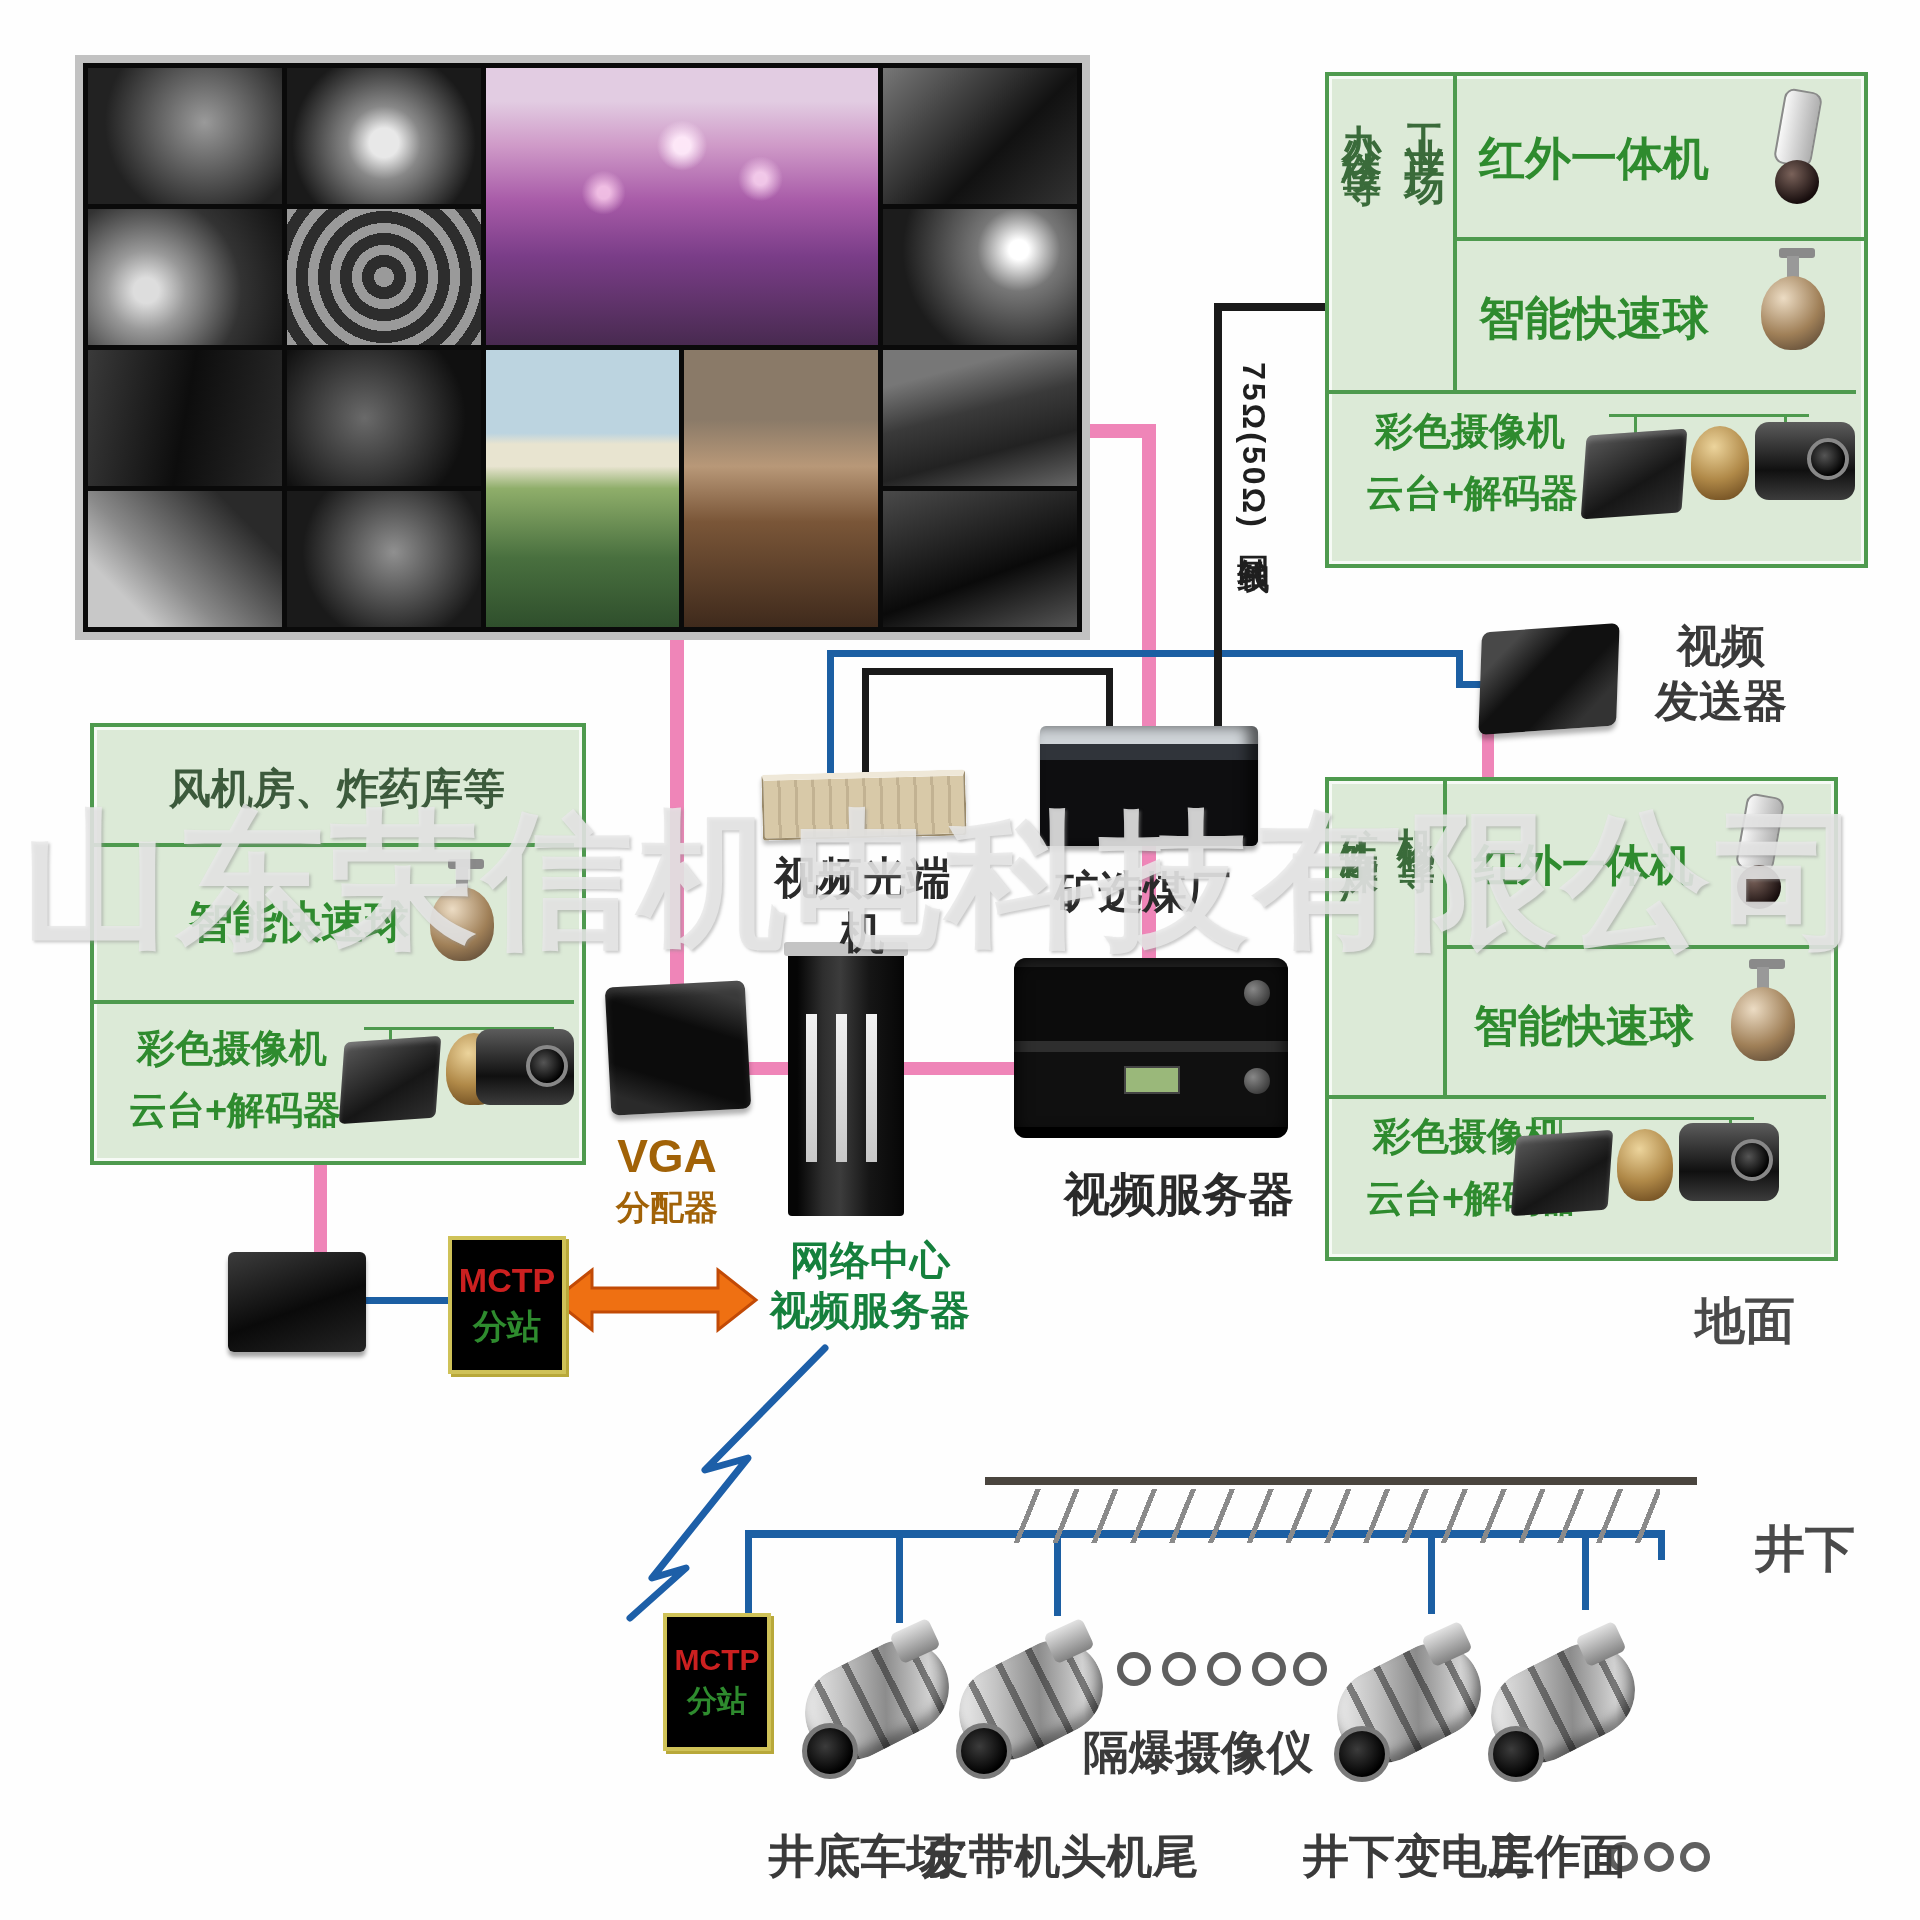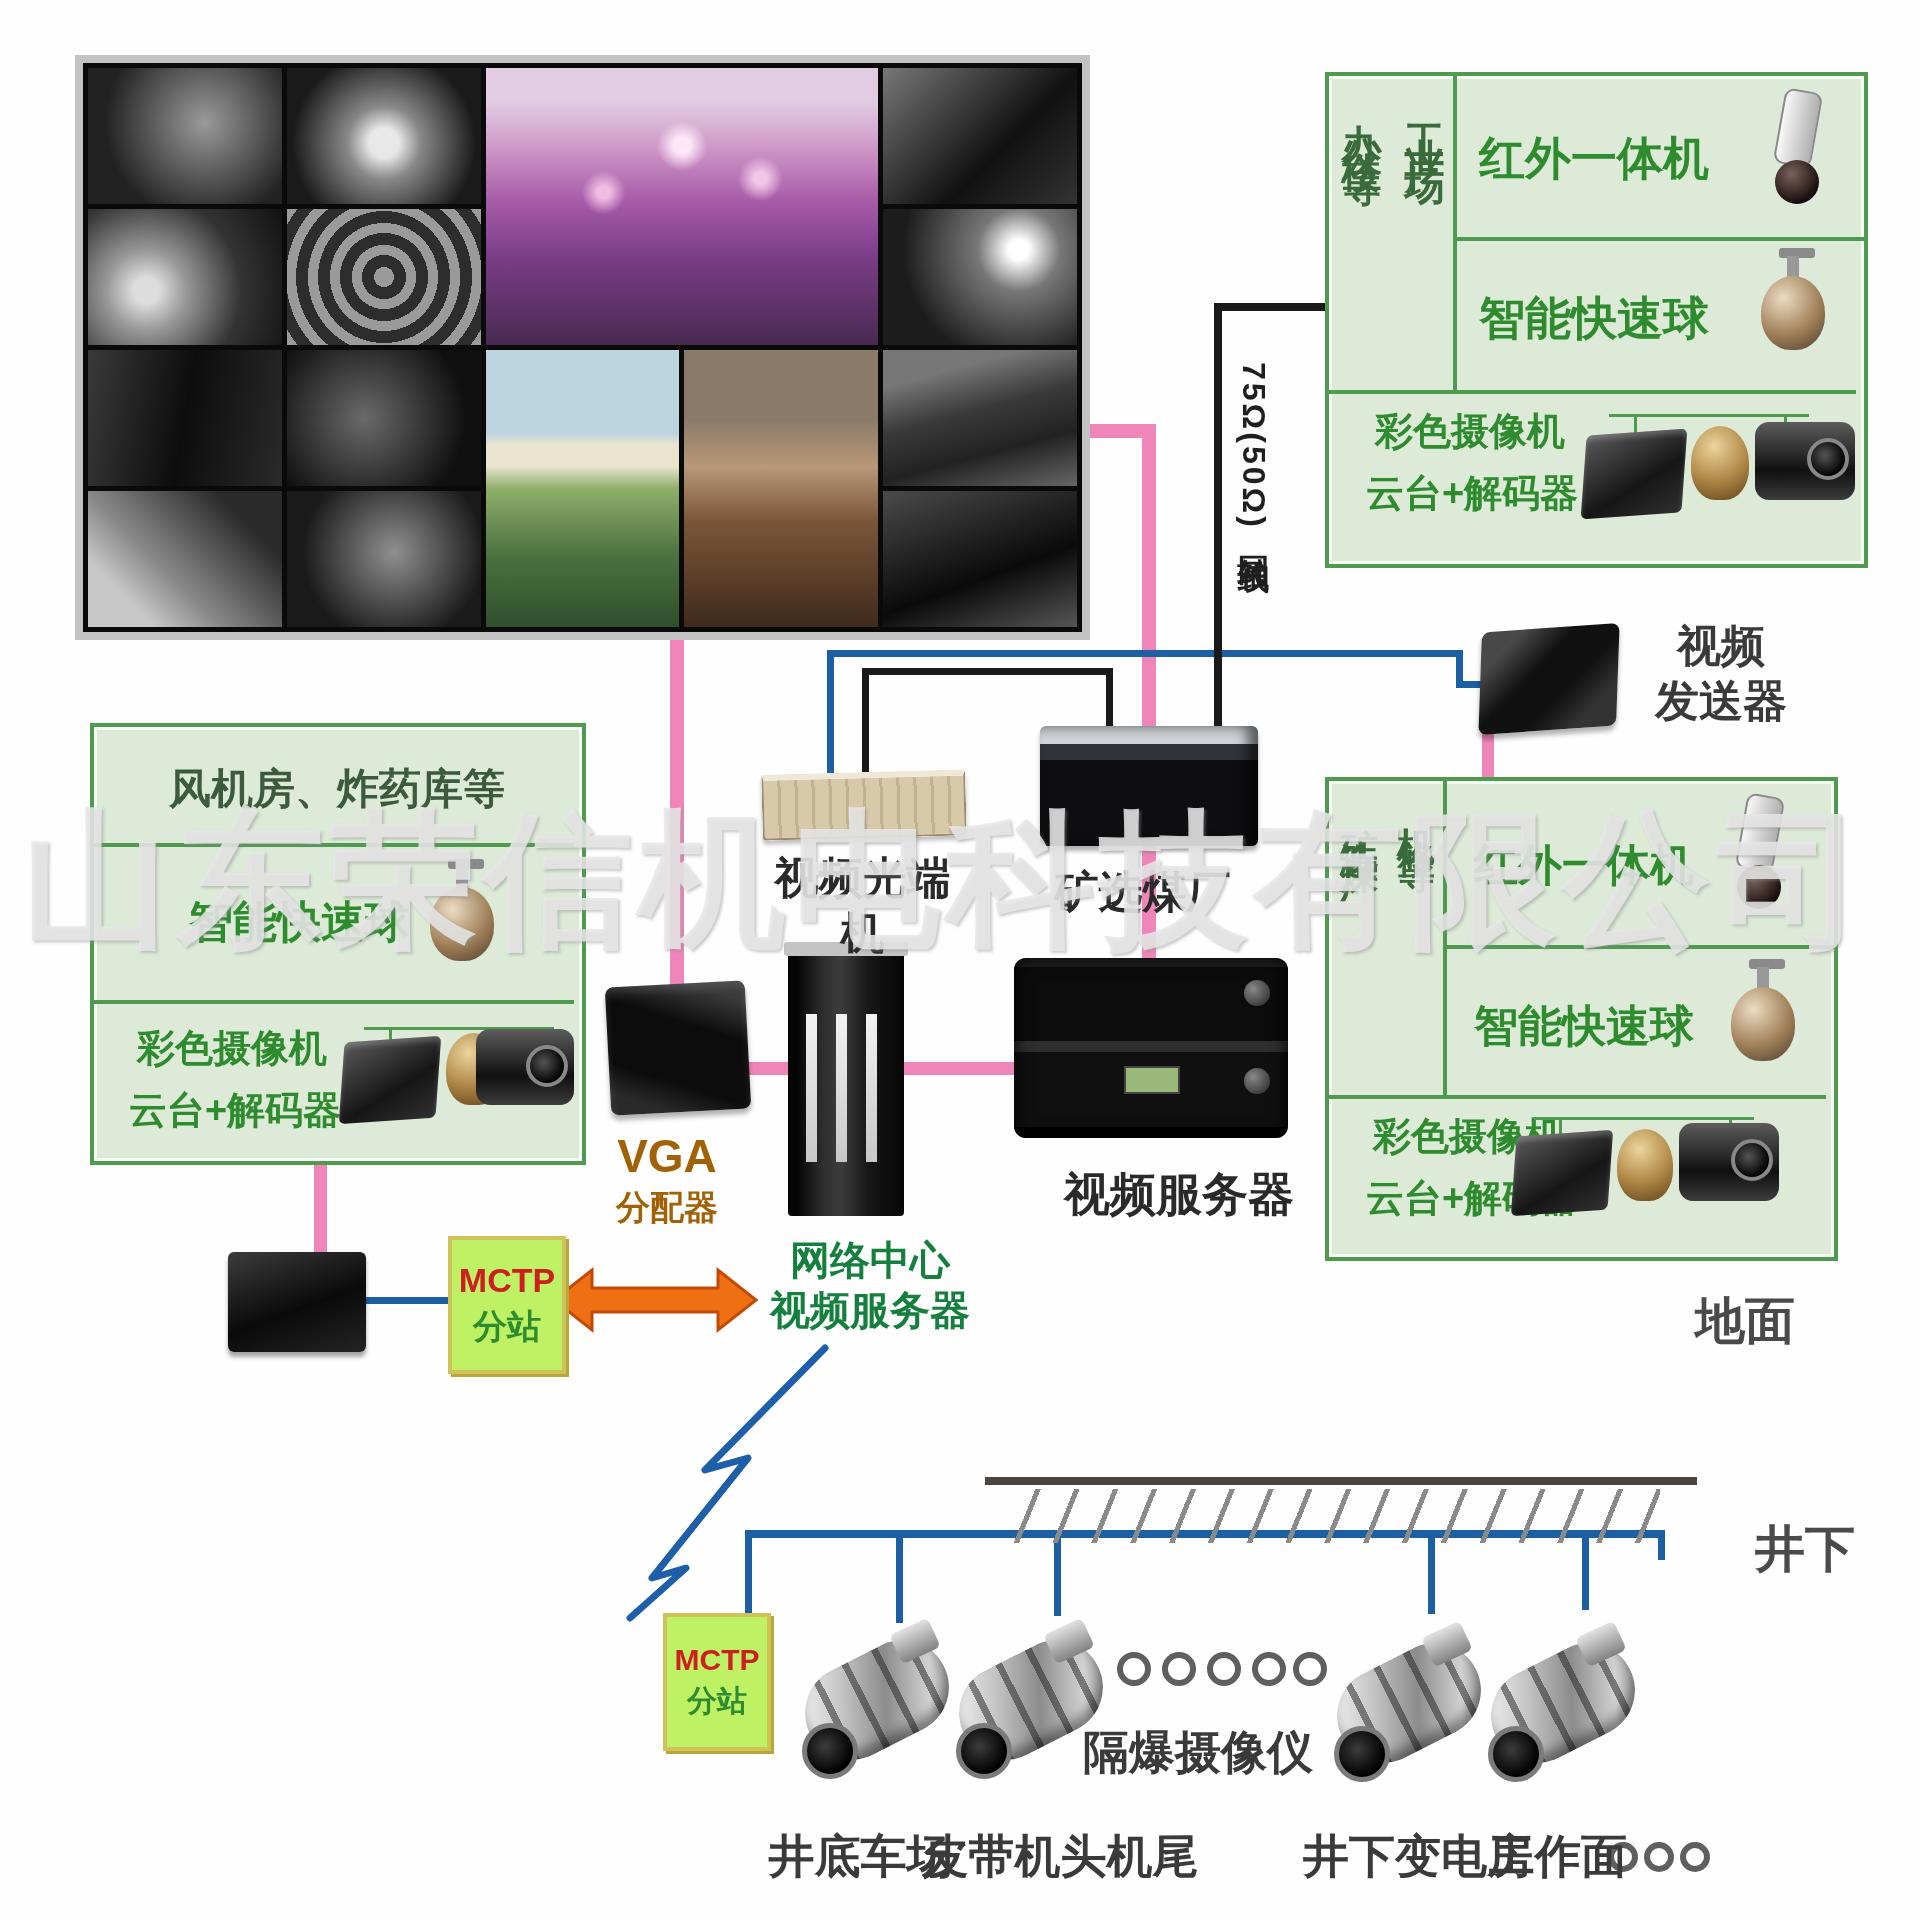--- a/index.html
+++ b/index.html
@@ -61,21 +61,21 @@
        border-radius:8px 8px 4px 4px;}
   #tower .slab{position:absolute;left:-4px;top:-6px;width:124px;height:14px;background:#c4c4c4;border-radius:3px;}
   #tower .slot{position:absolute;top:66px;width:11px;height:148px;background:linear-gradient(180deg,#f2f2f2,#c8c8c8);}
   #vgadev{background:linear-gradient(200deg,#3a3a3a 0 12%,#0c0c0c 35% 70%,#2a2a2a 88%);
        border-radius:8px;transform:rotate(-3deg);box-shadow:inset 0 6px 8px rgba(255,255,255,.12),0 5px 5px rgba(0,0,0,.3);}
   #sender{background:linear-gradient(135deg,#484848 0 18%,#111 40% 62%,#333 82%);
        border-radius:8px;transform:rotate(-4deg) skewX(-6deg);box-shadow:0 5px 5px rgba(0,0,0,.3);}
   #txbox{background:linear-gradient(160deg,#3c3c3c,#0a0a0a 55%,#242424);border-radius:6px;
        box-shadow:0 5px 4px rgba(0,0,0,.35);}
   
-  .mctp{position:absolute;background:#bef264;border:4px solid #cfc258;z-index:10;display:flex;
+  .mctp{position:absolute;background:#000000;border:4px solid #cfc258;z-index:10;display:flex;
         flex-direction:column;align-items:center;justify-content:center;gap:4px;
         box-shadow:3px 3px 0 #b8a83a;}
   .mctp .l1{color:#cc2020;font-weight:bold;font-size:34px;}
   .mctp .l2{color:#2e8b2e;font-weight:bold;font-size:34px;}
   
   .dome{position:absolute;z-index:7;}
   .dome .arm{position:absolute;left:22px;top:0;width:36px;height:10px;background:#8a8a8a;border-radius:3px;}
   .dome .stem{position:absolute;left:30px;top:8px;width:12px;height:22px;background:#999;}
   .dome .ball{position:absolute;left:4px;top:28px;width:64px;height:74px;border-radius:50% 50% 46% 46%;
         background:radial-gradient(circle at 35% 30%,#ecdcc4,#a08058 55%,#4a3a2c);}

